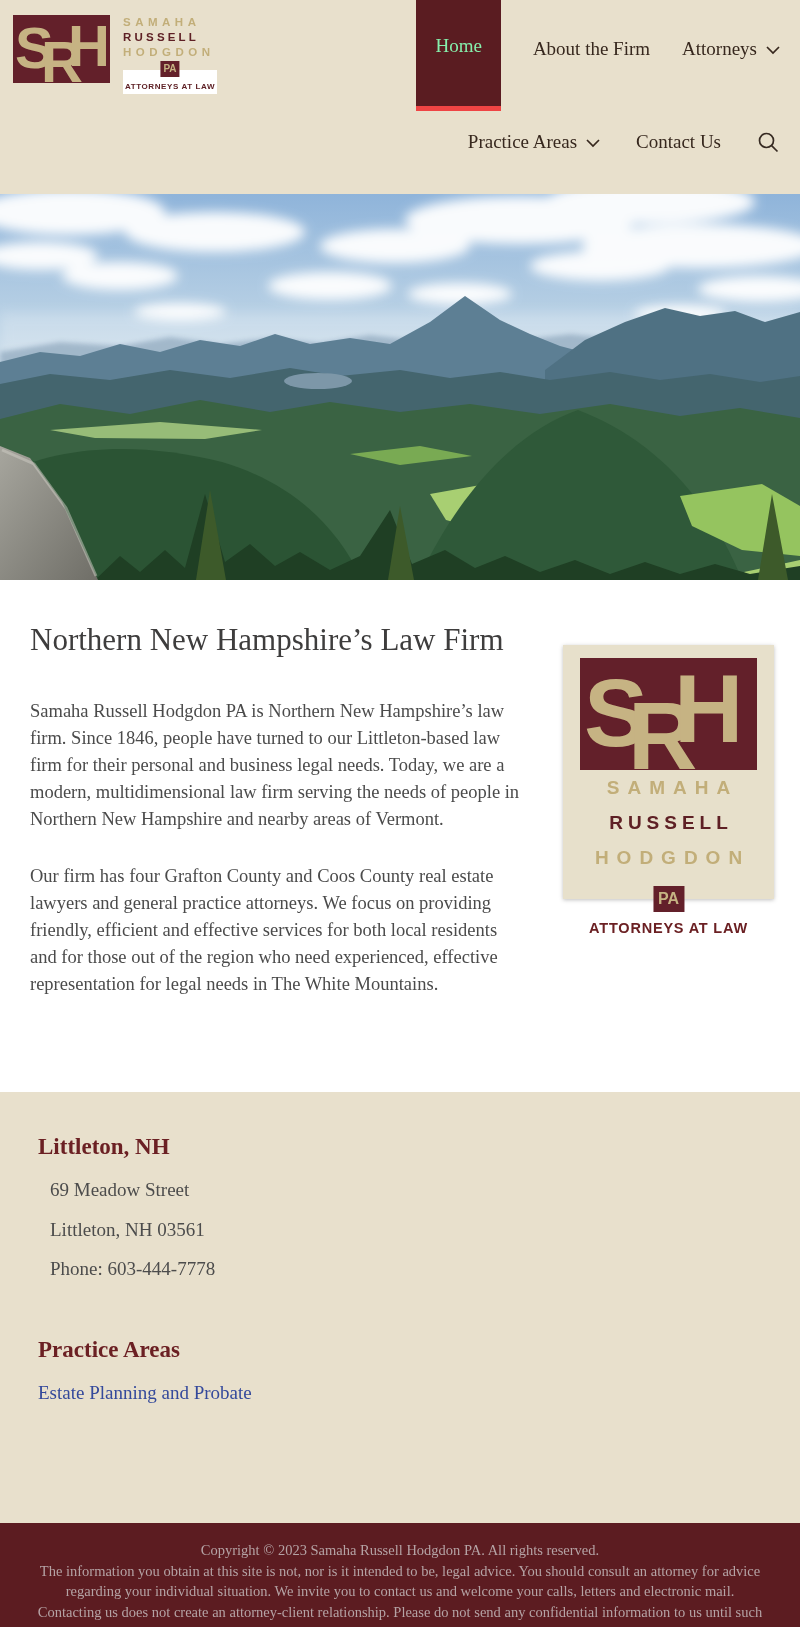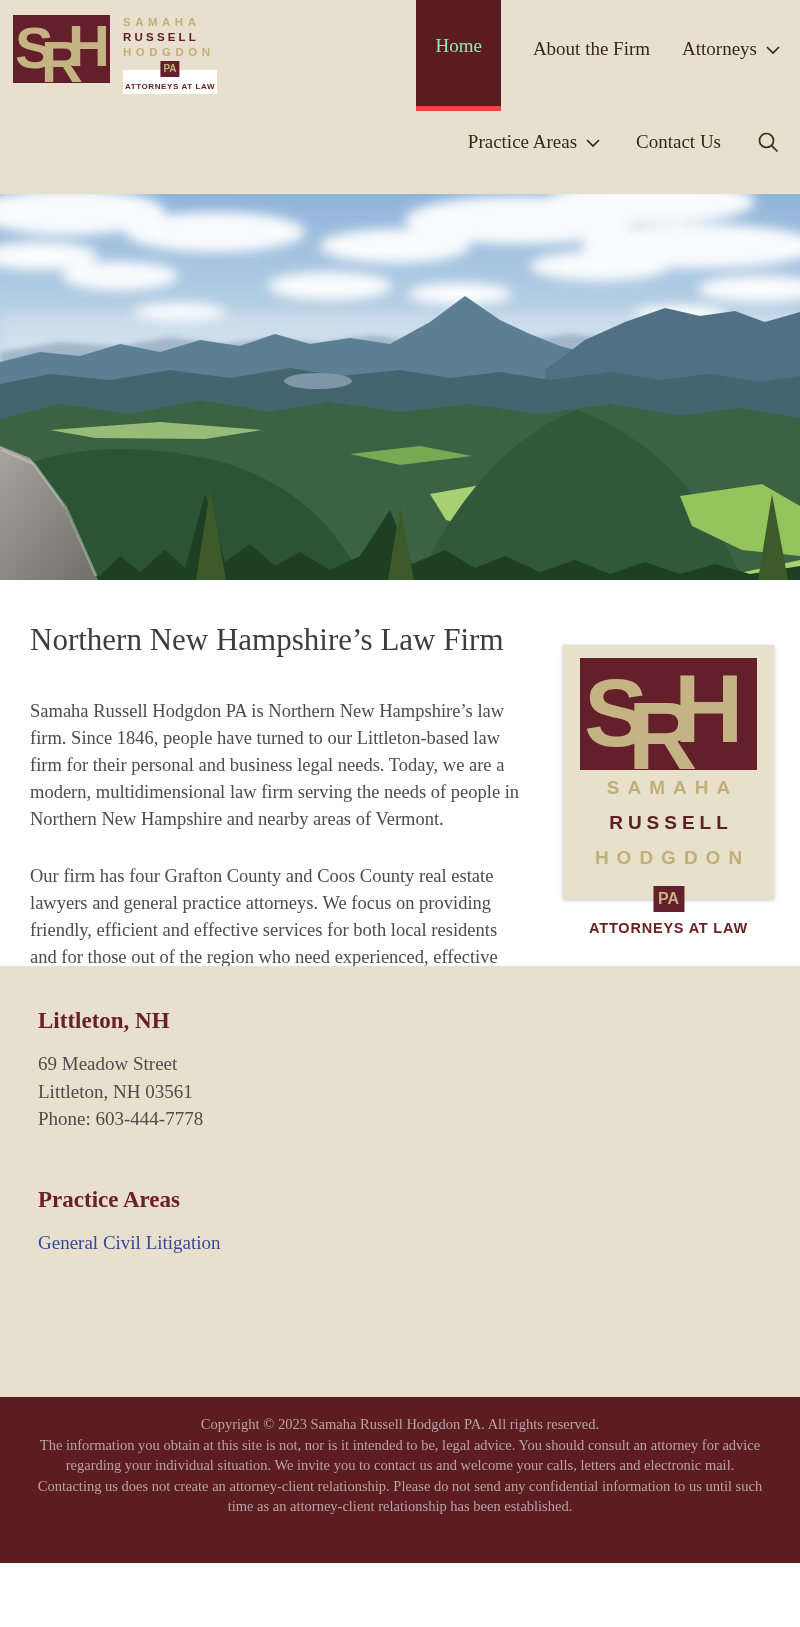--- a/index.html
+++ b/index.html
@@ -93,21 +93,21 @@
   .search-btn{
     background:none; border:none; padding:0; margin:0;
     cursor:pointer; display:flex; align-items:center;
   }
   
   .hero{height:386px; overflow:hidden;}
   .hero svg{display:block;}
   
   .intro{
     position:relative;
-    height:386px;
+    height:512px;
     box-sizing:border-box;
     background:#ffffff;
     padding:40px 30px 0;
     overflow:hidden;
   }
   .intro h1{
     margin:0 0 38px;
     font-weight:normal;
     font-size:31px;
     line-height:40px;
@@ -171,21 +171,21 @@
     overflow:hidden;
   }
   .info h2{
     margin:0 0 14px;
     font-size:23px;
     line-height:30px;
     font-weight:bold;
     color:#6b2023;
   }
   .office-lines p{
-    margin:0;
+    margin:12px;
     font-size:19px;
     line-height:27.5px;
     color:#4c4c4c;
   }
   .practice{margin-top:52px;}
   .practice h2{margin-bottom:12px;}
   .practice a{
     display:block;
     font-size:19px;
     line-height:32px;
@@ -363,20 +363,20 @@
 <section class="info">
   <h2>Littleton, NH</h2>
   <div class="office-lines">
     <p>69 Meadow Street</p>
     <p>Littleton, NH 03561</p>
     <p>Phone: 603-444-7778</p>
   </div>
 
   <div class="practice">
     <h2>Practice Areas</h2>
-    <a>General Civil Litigation</a>
+    <a>Estate Planning and Probate</a>
   </div>
 </section>
 
 <footer class="site-footer">
   <p>Copyright © 2023 Samaha Russell Hodgdon PA. All rights reserved.</p>
   <p>The information you obtain at this site is not, nor is it intended to be, legal advice. You should consult an attorney for advice regarding your individual situation. We invite you to contact us and welcome your calls, letters and electronic mail. Contacting us does not create an attorney-client relationship. Please do not send any confidential information to us until such time as an attorney-client relationship has been established.</p>
 </footer>
 
 </body></html>

